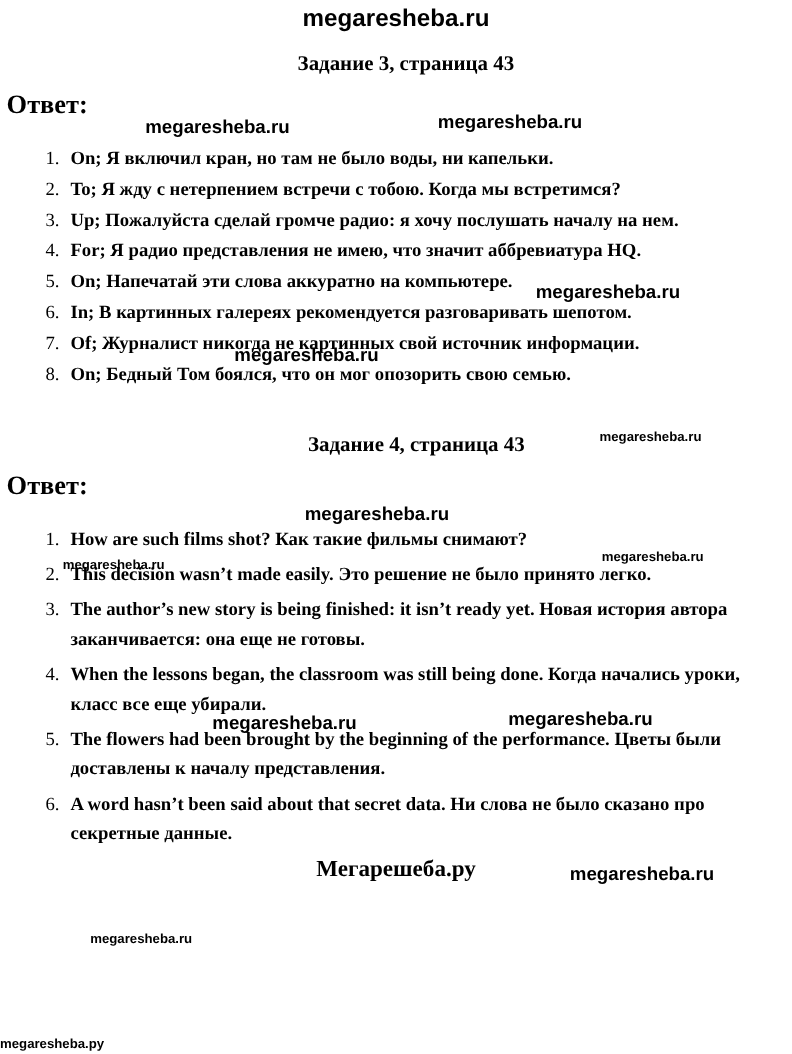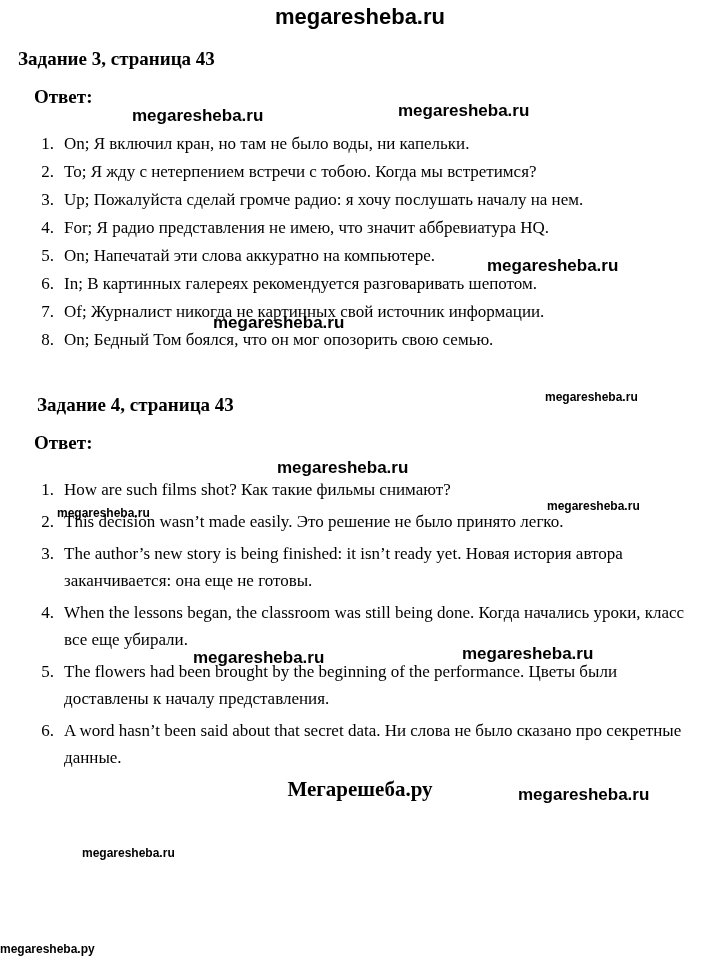--- a/index.html
+++ b/index.html
@@ -18,38 +18,39 @@
     font-family: "Liberation Sans", sans-serif;
     font-weight: bold;
     font-size: 22px;
     line-height: 28px;
   }
   .task-heading {
     margin: 16px 0 0 18px;
     font-size: 19px;
     font-weight: bold;
     line-height: 23px;
+    text-align: center;
   }
   .answer-label {
-    margin: 15px 0 0 34px;
-    font-size: 19px;
+    margin: 15px 0 0 6px;
+    font-size: 24px;
     font-weight: bold;
     line-height: 23px;
   }
   .list {
     margin: 22px 0 0 0;
     padding: 0;
     list-style: none;
     font-size: 17px;
     line-height: 27px;
   }
   .item { display: flex; margin-bottom: 1px; }
   .list.spaced .item { margin-bottom: 5px; }
   .item .num { flex: 0 0 54px; text-align: right; }
-  .item .txt { flex: 1; margin-left: 10px; padding-right: 24px; }
+  .item .txt { flex: 1; margin-left: 10px; padding-right: 24px; font-weight: bold; }
   .heading-task4 { margin-top: 40px; margin-left: 37px; }
   .footer-title {
     margin-top: 1px;
     text-align: center;
     font-size: 21px;
     font-weight: bold;
     line-height: 26px;
   }
   .wm {
     position: absolute;

